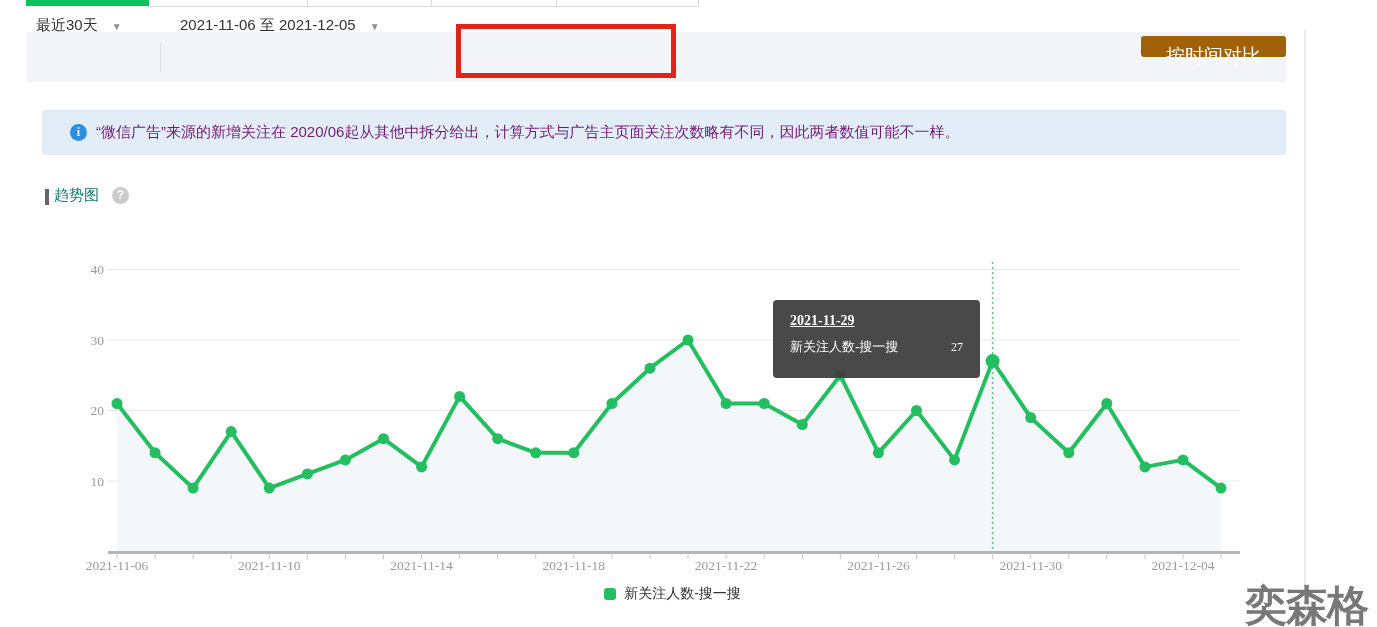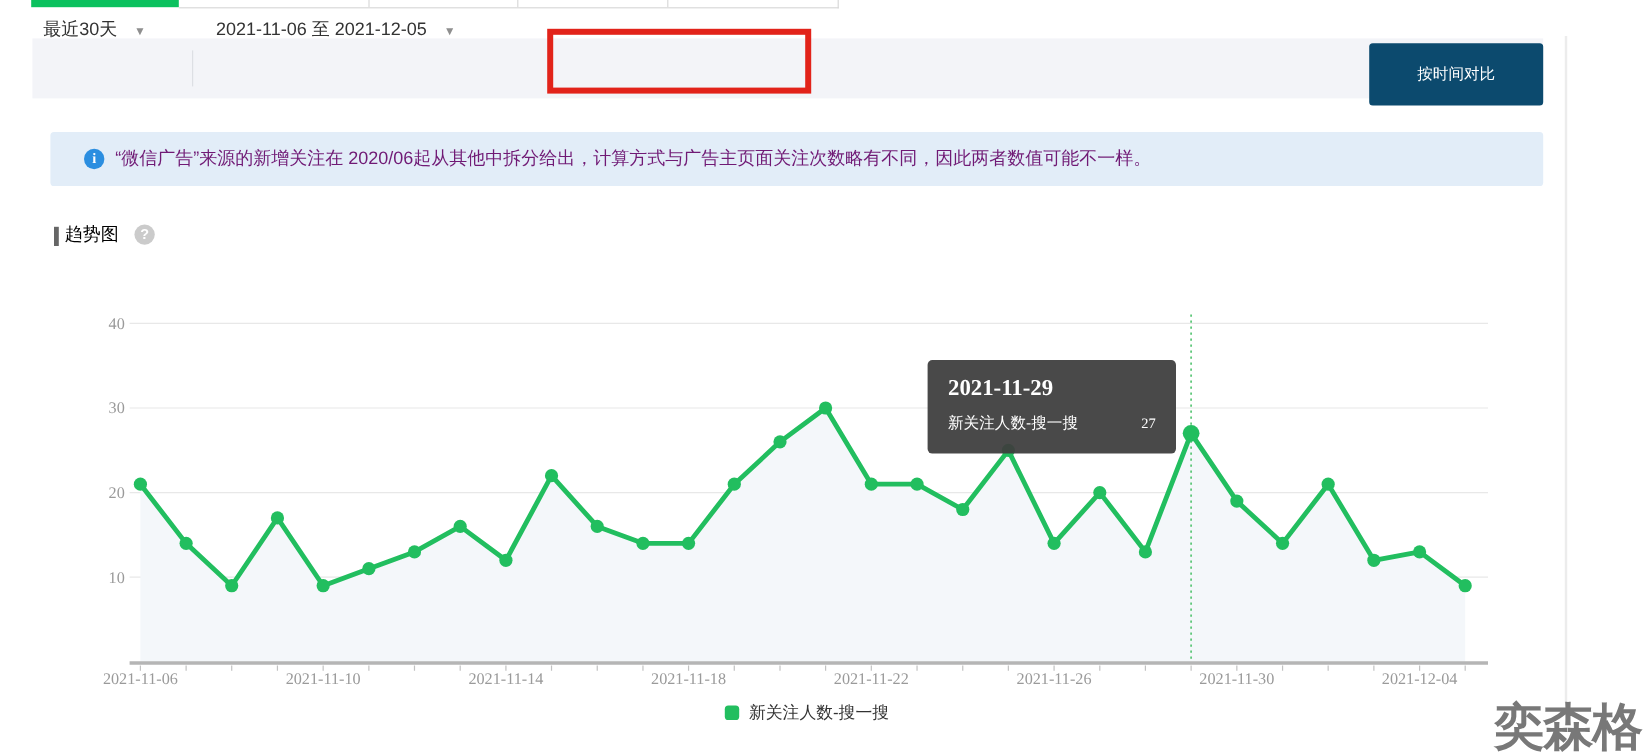--- a/index.html
+++ b/index.html
@@ -11,45 +11,45 @@
   .tab-rest{position:absolute;left:149px;top:0;width:549px;height:6px;border-bottom:1px solid #d9d9d9;border-right:1px solid #d9d9d9;}
   .tab-sep{position:absolute;top:0;width:1px;height:6px;background:#d9d9d9;}
 
   
   .filter-bar{position:absolute;left:27px;top:32px;width:1259px;height:50px;background:#f3f4f8;}
   .filter-text{position:absolute;top:0;height:50px;line-height:50px;font-size:15px;color:#333;cursor:pointer;}
   .caret{color:#8f8f8f;font-size:10px;margin-left:14px;}
   .v-sep{position:absolute;top:10px;width:1px;height:30px;background:#dddfe4;}
   .annotation-box{position:absolute;left:456px;top:24px;width:220px;height:54px;
       border:5px solid #e2231a;box-sizing:border-box;z-index:6;pointer-events:none;}
-  .compare-btn{position:absolute;left:1141px;top:36px;width:145px;height:52px;background:#0c4a6e;
-      color:#fff;font-size:13px;border:none;border-radius:3px;line-height:38px;text-align:center;cursor:pointer;}
+  .compare-btn{position:absolute;left:1141px;top:36px;width:145px;height:21px;background:#a16207;
+      color:#fff;font-size:19px;border:none;border-radius:3px;line-height:38px;text-align:center;cursor:pointer;}
 
   
   .banner{position:absolute;left:42px;top:110px;width:1244px;height:45px;background:#e2edf8;
       border-radius:3px;display:flex;align-items:center;}
   .info-icon{width:17px;height:17px;border-radius:50%;background:#2b8ee0;color:#fff;
       font-family:"Liberation Serif",serif;font-weight:bold;font-size:12px;line-height:17px;
       text-align:center;margin-left:28px;flex:none;}
   .banner-text{margin-left:9px;font-size:15px;color:#701a75;}
 
   
   .sec-bar{position:absolute;left:45px;top:189px;width:4px;height:16px;background:#666;}
-  .sec-title{position:absolute;left:54px;top:186px;font-size:15px;color:#000000;}
+  .sec-title{position:absolute;left:54px;top:186px;font-size:15px;color:#0f766e;}
   .help-icon{position:absolute;left:112px;top:187px;width:17px;height:17px;border-radius:50%;
       background:#cbcbcb;color:#fff;font-size:12px;font-weight:bold;line-height:17px;text-align:center;cursor:pointer;}
 
   
   #trend-svg{position:absolute;left:0;top:250px;}
   .axis-label{font-family:"Liberation Serif",serif;font-size:13.5px;fill:#9a9a9a;}
 
   
   .tooltip{position:absolute;left:773px;top:300px;width:207px;height:78px;box-sizing:border-box;
       background:rgba(62,62,62,0.94);border-radius:4px;padding:13px 17px 0;z-index:8;color:#fff;}
-  .tooltip-title{font-family:"Liberation Serif",serif;font-weight:bold;font-size:19px;}
+  .tooltip-title{font-family:"Liberation Serif",serif;font-weight:bold;font-size:14px;text-decoration:underline;}
   .tooltip-row{margin-top:9px;display:flex;justify-content:space-between;align-items:baseline;}
   .tooltip-label{font-size:13px;}
   .tooltip-value{font-family:"Liberation Serif",serif;font-size:12px;}
 
   
   .legend{position:absolute;left:0;top:585px;width:1345px;display:flex;justify-content:center;
       align-items:center;gap:8px;cursor:pointer;}
   .legend-marker{width:12px;height:12px;border-radius:3px;background:#22be5f;}
   .legend-label{font-size:14px;color:#333;}
 

